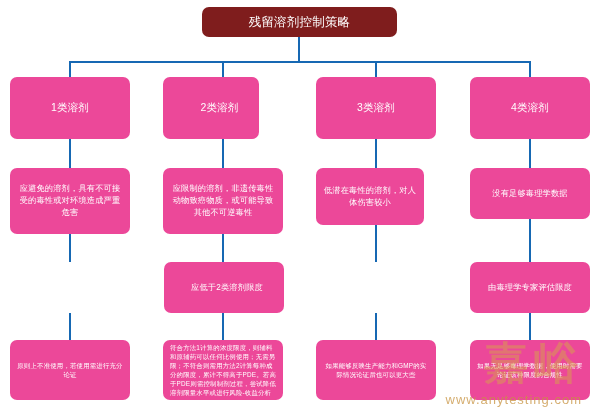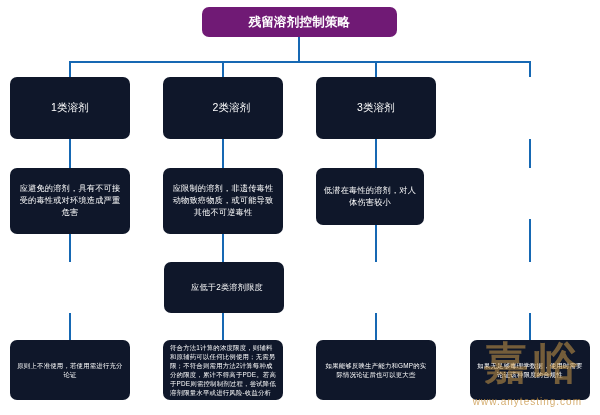--- a/index.html
+++ b/index.html
@@ -14,36 +14,36 @@
     overflow: hidden;
   }
   #canvas {
     position: relative;
     width: 600px;
     height: 415px;
     background: #ffffff;
   }
   .node {
     position: absolute;
-    background: #0f172a;
+    background: #ec4899;
     color: #ffffff;
     border-radius: 7px;
     box-sizing: border-box;
     display: flex;
     align-items: center;
     justify-content: center;
     text-align: center;
     line-height: 1.45;
     padding: 4px 6px;
     letter-spacing: 0.2px;
   }
   .node.title {
     font-size: 12.5px;
-    font-weight: bold;
-    background: #701a75;
+    font-weight: normal;
+    background: #7f1d1d;
   }
   .node.level1 {
     font-size: 10.5px;
     font-weight: normal;
   }
   .node.desc {
     font-size: 8.2px;
     font-weight: normal;
   }
   .node.limit {
@@ -77,21 +77,21 @@
     right: 16px;
     bottom: 22px;
     font-size: 44px;
     font-weight: bold;
     letter-spacing: 6px;
     opacity: 0.5;
   }
   .wm-small {
     right: 18px;
     bottom: 8px;
-    font-size: 10px;
+    font-size: 13px;
     letter-spacing: 1px;
     font-family: "Liberation Sans", sans-serif;
     color: #c7923f;
     opacity: 0.75;
   }
 </style>
 </head>
 <body>
 
 <div id="canvas">
@@ -115,28 +115,31 @@
   <div class="conn" style="left:375px; top:225px; width:2px; height:37px;"></div>
   <div class="conn" style="left:375px; top:313px; width:2px; height:27px;"></div>
 
   <div class="conn" style="left:529px; top:139px; width:2px; height:29px;"></div>
   <div class="conn" style="left:529px; top:219px; width:2px; height:43px;"></div>
   <div class="conn" style="left:529px; top:313px; width:2px; height:27px;"></div>
 
   <div class="node title" style="left:202px; top:7px; width:195px; height:30px;">残留溶剂控制策略</div>
 
   <div class="node level1" style="left:10px; top:77px; width:120px; height:62px;">1类溶剂</div>
-  <div class="node level1" style="left:163px; top:77px; width:120px; height:62px;padding-left:23px;">2类溶剂</div>
+  <div class="node level1" style="left:163px; top:77px; width:96px; height:62px;padding-left:23px;">2类溶剂</div>
   <div class="node level1" style="left:316px; top:77px; width:120px; height:62px;">3类溶剂</div>
+  <div class="node level1" style="left:470px; top:77px; width:120px; height:62px;">4类溶剂</div>
 
   <div class="node desc" style="left:10px; top:168px; width:120px; height:66px;">应避免的溶剂，具有不可接受的毒性或对环境造成严重危害</div>
   <div class="node desc" style="left:163px; top:168px; width:120px; height:66px;">应限制的溶剂，非遗传毒性动物致癌物质，或可能导致其他不可逆毒性</div>
   <div class="node desc" style="left:316px; top:168px; width:108px; height:57px;">低潜在毒性的溶剂，对人体伤害较小</div>
+  <div class="node desc" style="left:470px; top:168px; width:120px; height:51px;">没有足够毒理学数据</div>
 
   <div class="node limit" style="left:164px; top:262px; width:120px; height:51px;padding-left:12px;">应低于2类溶剂限度</div>
+  <div class="node limit" style="left:470px; top:262px; width:120px; height:51px;">由毒理学专家评估限度</div>
 
   <div class="node note" style="left:10px; top:340px; width:120px; height:60px; text-align:center; justify-content:center;">
       <span>原则上不准使用，若使用需进行充分论证</span>
     </div>
   <div class="node note" style="left:163px; top:340px; width:120px; height:60px;">
       <span>符合方法1计算的浓度限度，则辅料和原辅药可以任何比例使用；无需另限；不符合则需用方法2计算每种成分的限度，累计不得高于PDE。若高于PDE则需控制制剂过程，尝试降低溶剂限量水平或进行风险-收益分析</span>
     </div>
   <div class="node note" style="left:316px; top:340px; width:120px; height:60px; text-align:center; justify-content:center;">
       <span>如果能够反映生产能力和GMP的实际情况论证后也可以更大些</span>
     </div>

